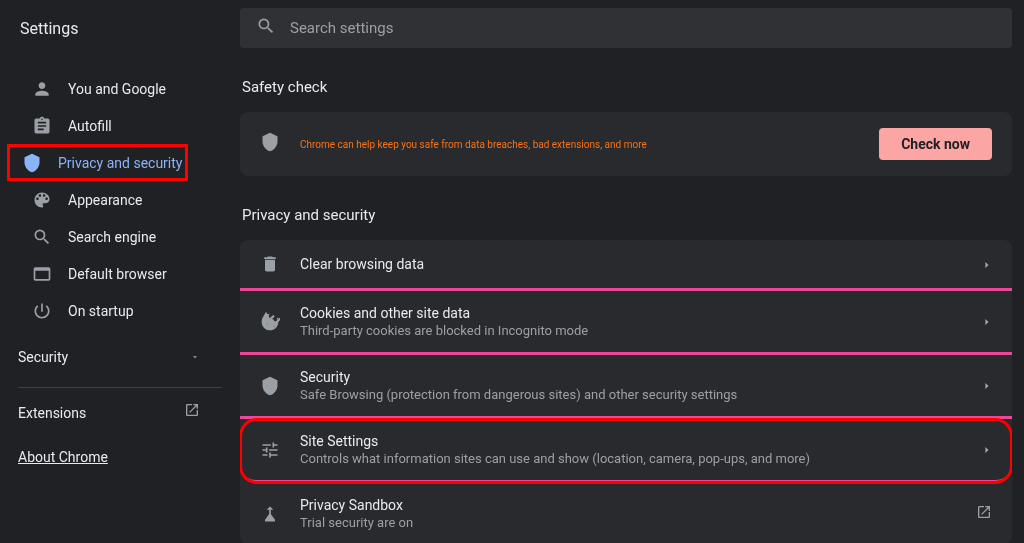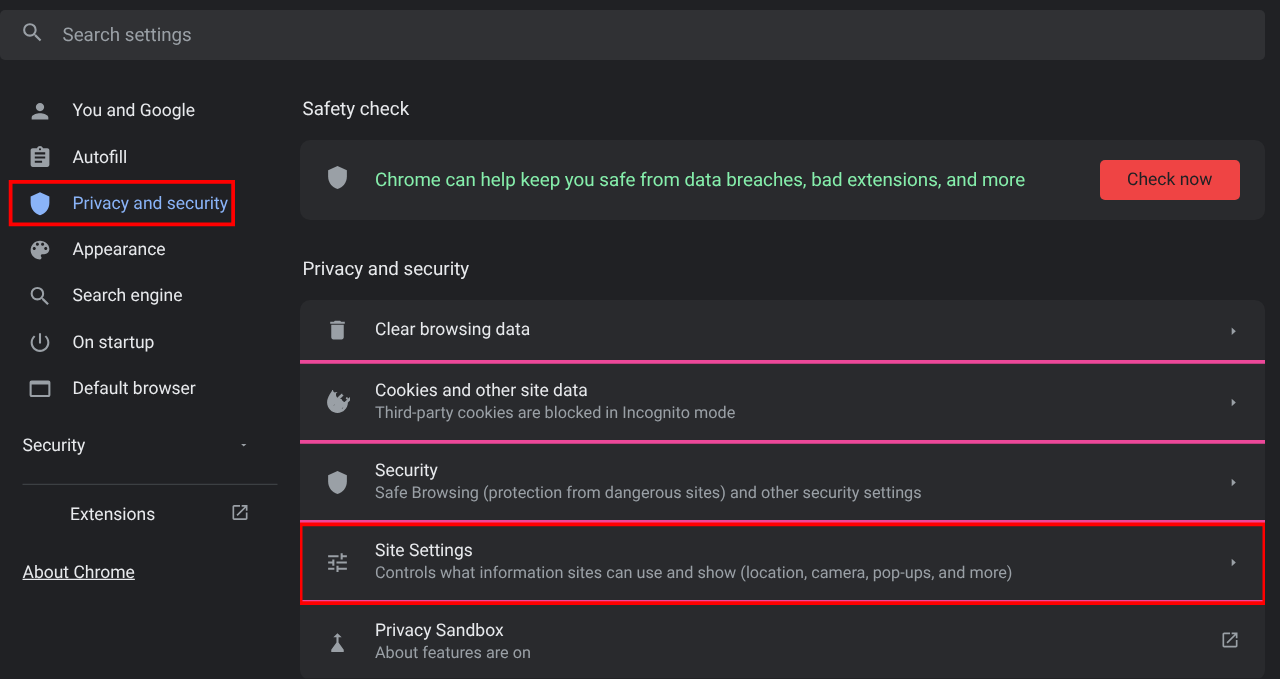--- a/index.html
+++ b/index.html
@@ -66,21 +66,21 @@
     }
     .sidebar {
       width: 240px;
       padding-top: 14px;
       flex-shrink: 0;
     }
     .nav-item {
       display: flex;
       align-items: center;
       height: 37px;
-      padding-left: 22px;
+      padding-left: 32px;
       font-size: 14px;
       color: #e8eaed;
       cursor: pointer;
     }
     .nav-item .icon {
       width: 20px;
       height: 20px;
       margin-right: 16px;
       display: flex;
       align-items: center;
@@ -114,28 +114,27 @@
       margin-right: 18px;
       cursor: pointer;
     }
     .divider {
       height: 1px;
       background: #3c4043;
       margin: 8px 18px 0 18px;
     }
     .ext-row {
       display: flex;
-      align-items: center;
+      align-items: flex-end;
       justify-content: space-between;
       padding: 14px 22px 14px 18px;
       font-size: 14px;
       color: #e8eaed;
       margin-right: 18px;
       cursor: pointer;
-      margin-left: 38px;
     }
     .about-row {
       padding: 14px 22px 14px 18px;
       font-size: 14px;
       color: #e8eaed;
       cursor: pointer;
       text-decoration: underline;
     }
     .main {
       flex: 1;
@@ -156,32 +155,33 @@
       padding: 16px 20px;
       margin-bottom: 30px;
     }
     .safety-card .icon svg {
       width: 20px;
       height: 20px;
       fill: #9aa0a6;
     }
     .safety-text {
       flex: 1;
-      font-size: 15px;
-      color: #86efac;
+      font-size: 10px;
+      color: #f97316;
       margin-left: 20px;
     }
     .check-btn {
-      background: #ef4444;
+      background: #fca5a5;
       color: #202124;
       border: none;
       border-radius: 4px;
       padding: 8px 22px;
       font-size: 14px;
       cursor: pointer;
+      font-weight: bold;
     }
     .list-card {
       background: #292a2d;
       border-radius: 8px;
       overflow: hidden;
     }
     .list-item {
       display: flex;
       align-items: center;
       padding: 14px 20px;
@@ -223,32 +223,34 @@
       fill: #9aa0a6;
     }
     .ext-icon svg {
       width: 16px;
       height: 16px;
       fill: #9aa0a6;
     }
     .list-item.highlighted {
       outline: 3px solid #ff0000;
       outline-offset: -2px;
+      border-radius: 17px;
     }
     .caret svg {
       width: 10px;
       height: 10px;
       fill: #9aa0a6;
     }
   </style>
 </head>
 <body>
 
 <div class="container">
   <div class="header-row">
+    <div class="header-title">Settings</div>
     <div class="search-box">
       <span>
         <svg viewBox="0 0 24 24">
             <path d="M15.5 14h-.79l-.28-.27A6.471 6.471 0 0016 9.5 6.5 6.5 0 109.5 16c1.61 0 3.09-.59 4.23-1.57l.27.28v.79l5 4.99L20.49 19l-4.99-5zm-6 0C7.01 14 5 11.99 5 9.5S7.01 5 9.5 5 14 7.01 14 9.5 11.99 14 9.5 14z"></path>
           </svg>
       </span>
       <input class="search-input" type="text" placeholder="Search settings" style="">
     </div>
   </div>
 
@@ -290,32 +292,32 @@
         <span class="icon">
           <svg viewBox="0 0 24 24">
               <path d="M15.5 14h-.79l-.28-.27A6.471 6.471 0 0016 9.5 6.5 6.5 0 109.5 16c1.61 0 3.09-.59 4.23-1.57l.27.28v.79l5 4.99L20.49 19l-4.99-5zm-6 0C7.01 14 5 11.99 5 9.5S7.01 5 9.5 5 14 7.01 14 9.5 11.99 14 9.5 14z"></path>
             </svg>
         </span>
         <span class="label">Search engine</span>
       </div>
       <div class="nav-item">
         <span class="icon">
           <svg viewBox="0 0 24 24">
+              <path d="M20 4H4c-1.1 0-2 .9-2 2v12c0 1.1.9 2 2 2h16c1.1 0 2-.9 2-2V6c0-1.1-.9-2-2-2zm0 14H4V8h16v10z"></path>
+            </svg>
+        </span>
+        <span class="label">Default browser</span>
+      </div>
+      <div class="nav-item">
+        <span class="icon">
+          <svg viewBox="0 0 24 24">
               <path d="M13 3h-2v10h2V3zm4.83 2.17l-1.42 1.42C17.99 7.86 19 9.81 19 12c0 3.87-3.13 7-7 7s-7-3.13-7-7c0-2.19 1.01-4.14 2.58-5.42L6.17 5.17C4.23 6.82 3 9.26 3 12c0 4.97 4.03 9 9 9s9-4.03 9-9c0-2.74-1.23-5.18-3.17-6.83z"></path>
             </svg>
         </span>
         <span class="label">On startup</span>
-      </div>
-      <div class="nav-item">
-        <span class="icon">
-          <svg viewBox="0 0 24 24">
-              <path d="M20 4H4c-1.1 0-2 .9-2 2v12c0 1.1.9 2 2 2h16c1.1 0 2-.9 2-2V6c0-1.1-.9-2-2-2zm0 14H4V8h16v10z"></path>
-            </svg>
-        </span>
-        <span class="label">Default browser</span>
       </div>
 
       <div class="advanced-row">
         <span>Security</span>
         <span class="caret">
           <svg viewBox="0 0 24 24">
               <path d="M7 10l5 5 5-5z"></path>
             </svg>
         </span>
       </div>
@@ -409,21 +411,21 @@
         </div>
 
         <div class="list-item">
           <span class="icon">
             <svg viewBox="0 0 24 24">
                 <path d="M13 6.99h3L12 3 8 6.99h3v5.02l-5 7V21h12v-1.99l-5-7V6.99z"></path>
               </svg>
           </span>
           <div class="list-text">
             <div class="list-title">Privacy Sandbox</div>
-            <div class="list-sub">About features are on</div>
+            <div class="list-sub">Trial security are on</div>
           </div>
           <span class="ext-icon">
             <svg viewBox="0 0 24 24">
                 <path d="M19 19H5V5h7V3H5c-1.11 0-2 .9-2 2v14c0 1.1.89 2 2 2h14c1.1 0 2-.9 2-2v-7h-2v7zM14 3v2h3.59l-9.83 9.83 1.41 1.41L19 6.41V10h2V3h-7z"></path>
               </svg>
           </span>
         </div>
       </div>
     </div>
   </div>

